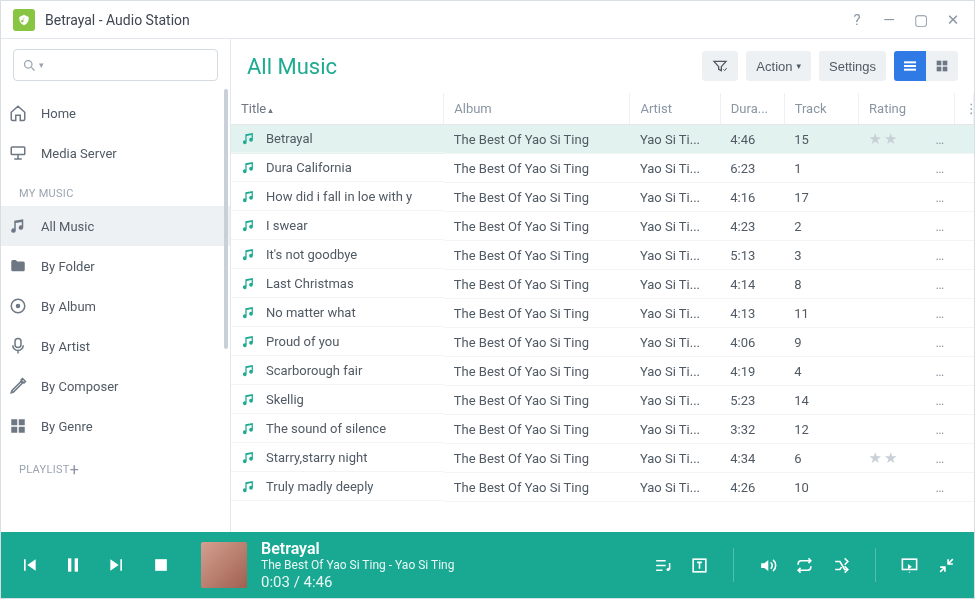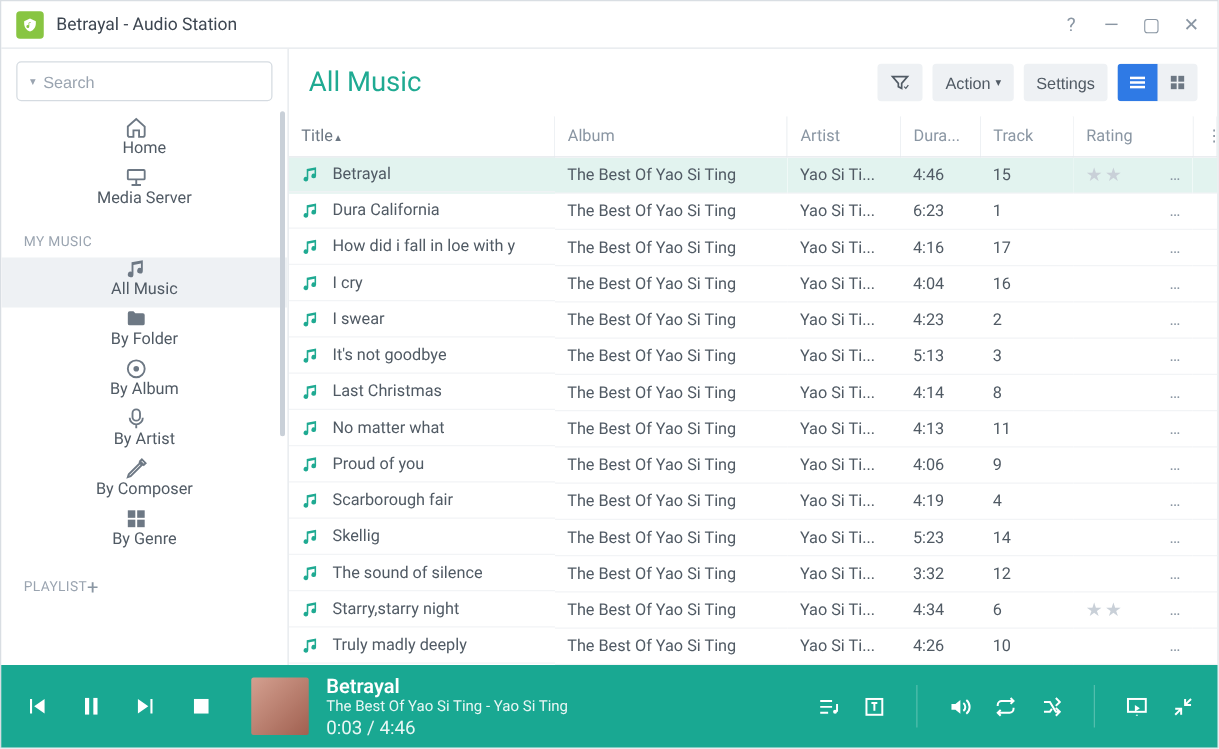--- a/index.html
+++ b/index.html
@@ -12,21 +12,21 @@
 .titlebar-controls { display: flex; gap: 14px; align-items: center; }
 .titlebar-controls span { color: #8a96a3; cursor: pointer; font-size: 15px; width: 18px; text-align: center; }
 .body { flex: 1; display: flex; overflow: hidden; }
 .sidebar { width: 230px; border-right: 1px solid #e4e8ec; display: flex; flex-direction: column; padding: 10px 0; overflow-y: auto; position: relative; }
 .sidebar::after { content: ""; position: absolute; right: 2px; top: 50px; width: 4px; height: 260px; background: #c9d0d8; border-radius: 2px; }
 .search-box { margin: 0 12px 12px 12px; height: 32px; border: 1px solid #d5dbe1; border-radius: 4px; display: flex; align-items: center; padding: 0 8px; color: #9aa4b0; }
 .search-box svg { width: 15px; height: 15px; margin-right: 2px; }
 .search-caret { font-size: 9px; margin-right: 6px; }
 .search-input { border: none; outline: none; font-size: 13px; color: #505a64; flex: 1; background: transparent; }
 .search-input::placeholder { color: #9aa4b0; }
-.nav-item { height: 40px; display: flex; align-items: center; padding: 0 20px; cursor: pointer; color: #505a64; flex-direction: column; }
+.nav-item { height: 40px; display: flex; align-items: center; padding: 0 8px; cursor: pointer; color: #505a64; }
 .nav-item.active { background: #eef1f4; }
 .nav-item svg, .nav-item .nav-ico { width: 18px; height: 18px; margin-right: 14px; color: #6d7884; flex-shrink: 0; }
 .nav-section { font-size: 11px; color: #9aa4b0; letter-spacing: 0.3px; padding: 14px 18px 6px 18px; display: flex; justify-content: flex-start; align-items: center; }
 .nav-section .plus { font-size: 16px; color: #8a96a3; cursor: pointer; }
 .main { flex: 1; display: flex; flex-direction: column; overflow: hidden; }
 .toolbar { height: 54px; display: flex; align-items: center; padding: 0 16px; gap: 8px; }
 .page-title { font-size: 22px; color: #1faa92; font-weight: 400; flex: 1; }
 .tool-btn { height: 30px; min-width: 34px; padding: 0 10px; background: #eef1f4; border: none; border-radius: 3px; color: #505a64; font-size: 13px; cursor: pointer; display: flex; align-items: center; justify-content: flex-start; gap: 4px; }
 .tool-btn .caret { font-size: 9px; }
 .view-toggle { display: flex; background: #eef1f4; border-radius: 3px; overflow: hidden; }
@@ -85,21 +85,20 @@
 
   <div class="body">
 
     <div class="sidebar">
       <div class="search-box">
         <svg viewBox="0 0 24 24" fill="none" stroke="currentColor" stroke-width="2">
             <circle cx="10" cy="10" r="6"></circle>
             <path d="M20 20l-5-5"></path>
           </svg>
         <span class="search-caret">▾</span>
-        <input class="search-input" placeholder="Search" style="">
       </div>
 
       <div class="nav-item">
         <svg class="nav-ico" viewBox="0 0 24 24" fill="none" stroke="currentColor" stroke-width="2">
             <path d="M3 11l9-8 9 8v9a2 2 0 0 1-2 2h-4v-7h-6v7H5a2 2 0 0 1-2-2z"></path>
           </svg>
         <span>Home</span>
       </div>
       <div class="nav-item">
         <svg class="nav-ico" viewBox="0 0 24 24" fill="none" stroke="currentColor" stroke-width="2">
@@ -279,40 +278,20 @@
                 </td>
                 <td></td>
               </tr>
               <tr>
                 <td class="title-cell">
                   <span class="note-ico">
                     <svg viewBox="0 0 24 24" fill="currentColor">
                       <path d="M9 18a3 3 0 1 1-2-2.8V5l12-2v11a3 3 0 1 1-2-2.8V6.5L9 8v10z"></path>
                     </svg>
                   </span>
-                  <span>I cry</span>
-                </td>
-                <td>The Best Of Yao Si Ting</td>
-                <td>Yao Si Ti...</td>
-                <td>4:04</td>
-                <td>16</td>
-                <td>
-                  <div class="rating-cell">
-                    <span class="more-dots">…</span>
-                  </div>
-                </td>
-                <td></td>
-              </tr>
-              <tr>
-                <td class="title-cell">
-                  <span class="note-ico">
-                    <svg viewBox="0 0 24 24" fill="currentColor">
-                      <path d="M9 18a3 3 0 1 1-2-2.8V5l12-2v11a3 3 0 1 1-2-2.8V6.5L9 8v10z"></path>
-                    </svg>
-                  </span>
                   <span>I swear</span>
                 </td>
                 <td>The Best Of Yao Si Ting</td>
                 <td>Yao Si Ti...</td>
                 <td>4:23</td>
                 <td>2</td>
                 <td>
                   <div class="rating-cell">
                     <span class="more-dots">…</span>
                   </div>

